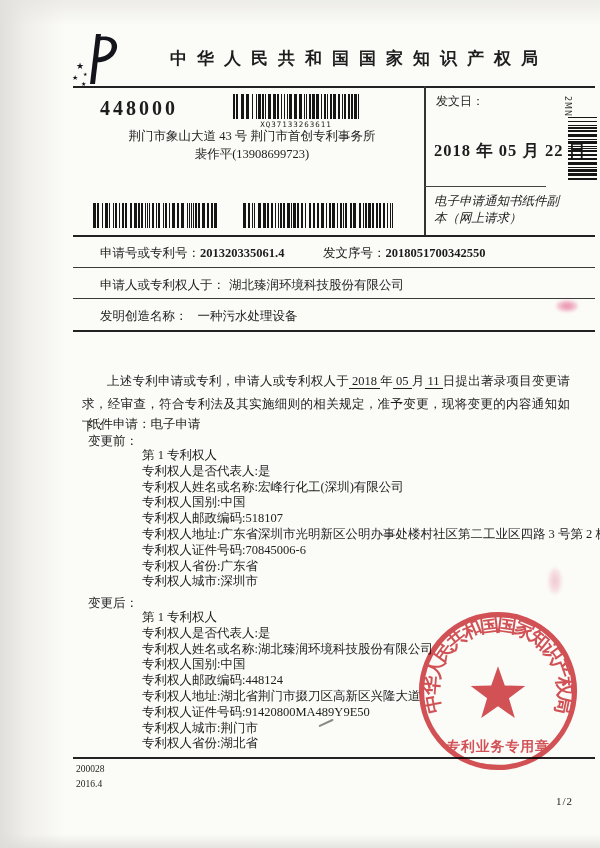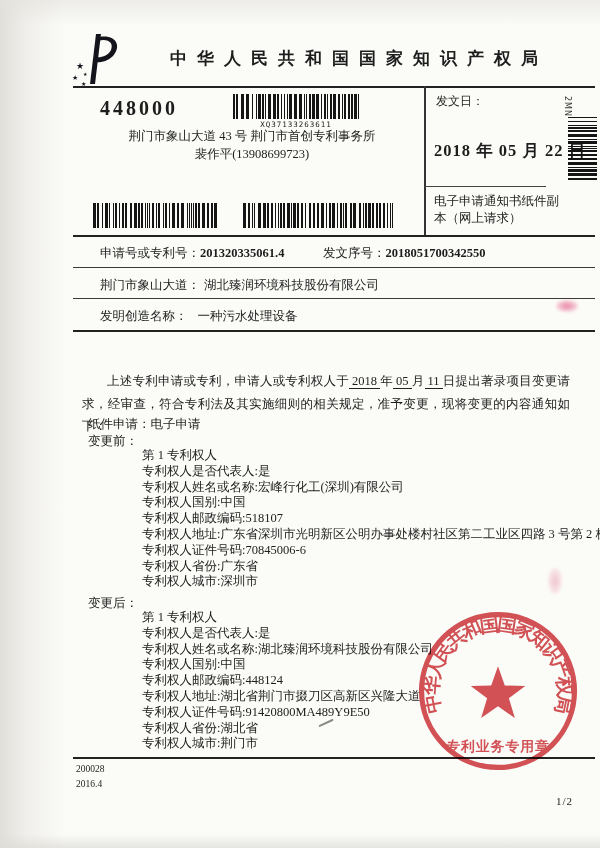--- a/index.html
+++ b/index.html
@@ -17,21 +17,21 @@
   .office-title{font-size:17px;font-weight:bold;letter-spacing:10px;white-space:nowrap;}
   .postal{font-size:20px;font-weight:bold;letter-spacing:3px;}
   .barcode{display:flex;align-items:stretch;overflow:hidden;}
   .barcode>div{background:#151515;height:100%;flex:0 0 auto;}
   .barcode.vertical{flex-direction:column;}
   .barcode.vertical>div{width:100%;height:auto;}
   .bc-caption{font-family:"DejaVu Sans Mono",monospace;font-size:7.5px;letter-spacing:1px;text-align:center;}
   .addr{font-size:12.5px;text-align:center;white-space:nowrap;}
   .small-label{font-size:12px;}
   .date-big{font-size:16.5px;font-weight:bold;letter-spacing:1px;white-space:nowrap;}
-  .copy-note{font-size:12.5px;line-height:1.35;width:132px;}
+  .copy-note{font-size:12.5px;line-height:1.35;width:132px;font-style:italic;}
   .side-code{font-family:"DejaVu Sans",sans-serif;font-size:8px;transform:rotate(90deg);transform-origin:left top;letter-spacing:1px;color:#333;}
   .meta-row{font-size:12.5px;white-space:nowrap;}
   .meta-row b{font-family:"Liberation Serif",serif;}
   .doc-title{width:600px;text-align:center;font-size:16.5px;font-weight:bold;letter-spacing:9px;}
   .body-par{font-size:12.5px;line-height:1.8;text-align:justify;text-indent:2em;}
   .u{border-bottom:1px solid #222;padding:0 3px;}
   .line13{font-size:12.5px;line-height:15.8px;}
   .chg-list{font-size:12.5px;line-height:15.8px;}
   .chg-list div{white-space:nowrap;}
   .footer-ids{font-size:9.5px;line-height:1.6;font-family:"Liberation Serif",serif;}
@@ -213,21 +213,21 @@
 
   <div class="hline" style="left:73px;top:235px;width:522px;height:2px;"></div>
   <div class="abs meta-row" style="left:100px;top:245px;">
     <span>申请号或专利号：</span><b>201320335061.4</b>
   </div>
   <div class="abs meta-row" style="left:323px;top:245px;">
     <span>发文序号：</span><b>2018051700342550</b>
   </div>
   <div class="hline" style="left:73px;top:267px;width:522px;background:#3a3a3a;"></div>
   <div class="abs meta-row" style="left:100px;top:277px;">
-    <span>荆门市象山大道：</span><span style="margin-left:4px;">湖北臻润环境科技股份有限公司</span>
+    <span>申请人或专利权人于：</span><span style="margin-left:4px;">湖北臻润环境科技股份有限公司</span>
   </div>
   <div class="hline" style="left:73px;top:298px;width:522px;background:#3a3a3a;"></div>
   <div class="abs meta-row" style="left:100px;top:308px;">
     <span>发明创造名称：</span><span style="margin-left:10px;">一种污水处理设备</span>
   </div>
   <div class="hline" style="left:73px;top:330px;width:522px;height:2px;"></div>
 
   <div class="abs body-par" style="left:82px;top:370px;width:488px;">
     <span>上述专利申请或专利，申请人或专利权人于</span><span class="u">2018</span><span>年</span><span class="u">05</span><span>月</span><span class="u">11</span><span>日提出著录项目变更请求，经审查，符合专利法及其实施细则的相关规定，准予变更，现将变更的内容通知如下：</span>
   </div>
@@ -252,22 +252,22 @@
   <div class="abs line13" style="left:88px;top:596px;">变更后：</div>
   <div class="abs chg-list" style="left:142px;top:610px;">
 
   <div>第 1 专利权人</div>
       <div>专利权人是否代表人:是</div>
       <div>专利权人姓名或名称:湖北臻润环境科技股份有限公司</div>
       <div>专利权人国别:中国</div>
       <div>专利权人邮政编码:448124</div>
       <div>专利权人地址:湖北省荆门市掇刀区高新区兴隆大道</div>
       <div>专利权人证件号码:91420800MA489Y9E50</div>
+      <div>专利权人城市:荆门市</div>
       <div>专利权人省份:湖北省</div>
-      <div>专利权人城市:荆门市</div>
     </div>
 
   <div class="pencil" style="left:318px;top:722px;"></div>
 
   <div class="hline" style="left:73px;top:757px;width:522px;height:2px;"></div>
   <div class="abs footer-ids" style="left:76px;top:762px;">
     <div>200028</div>
     <div>2016.4</div>
   </div>
   <div class="abs page-no" style="left:556px;top:795px;">1/2</div>

